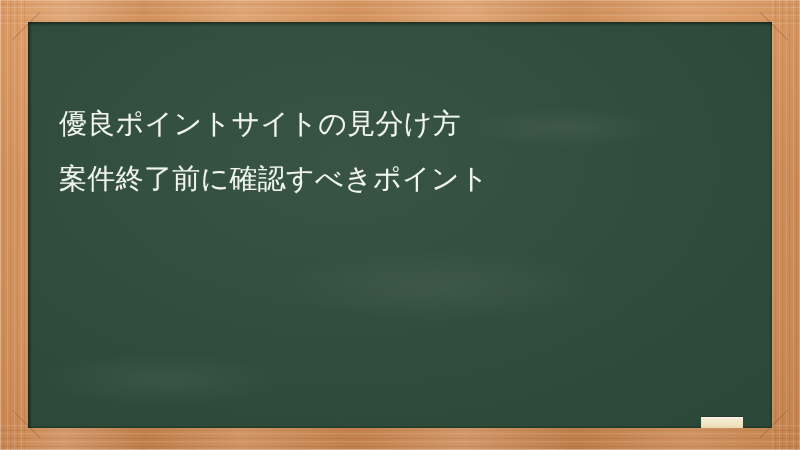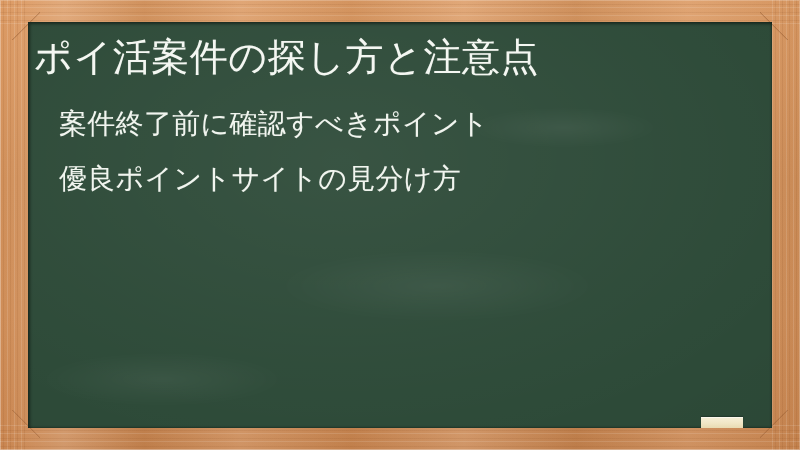--- a/index.html
+++ b/index.html
@@ -204,25 +204,24 @@
     <div class="miter miter-bl"></div>
     <div class="miter miter-br"></div>
     <div class="frame-edge"></div>
   </div>
 
   <div class="board">
     <div class="board-dust"></div>
 
     <div class="board-content">
 
-      <div class="slide-title">ポイ活案件の探し方と注意点</div>
 
       <ul class="bullet-list">
+        <li class="bullet-item">優良ポイントサイトの見分け方</li>
         <li class="bullet-item">案件終了前に確認すべきポイント</li>
-        <li class="bullet-item">優良ポイントサイトの見分け方</li>
       </ul>
 
     </div>
 
     <div class="eraser"></div>
   </div>
 
 </div>
 
 </body></html>

